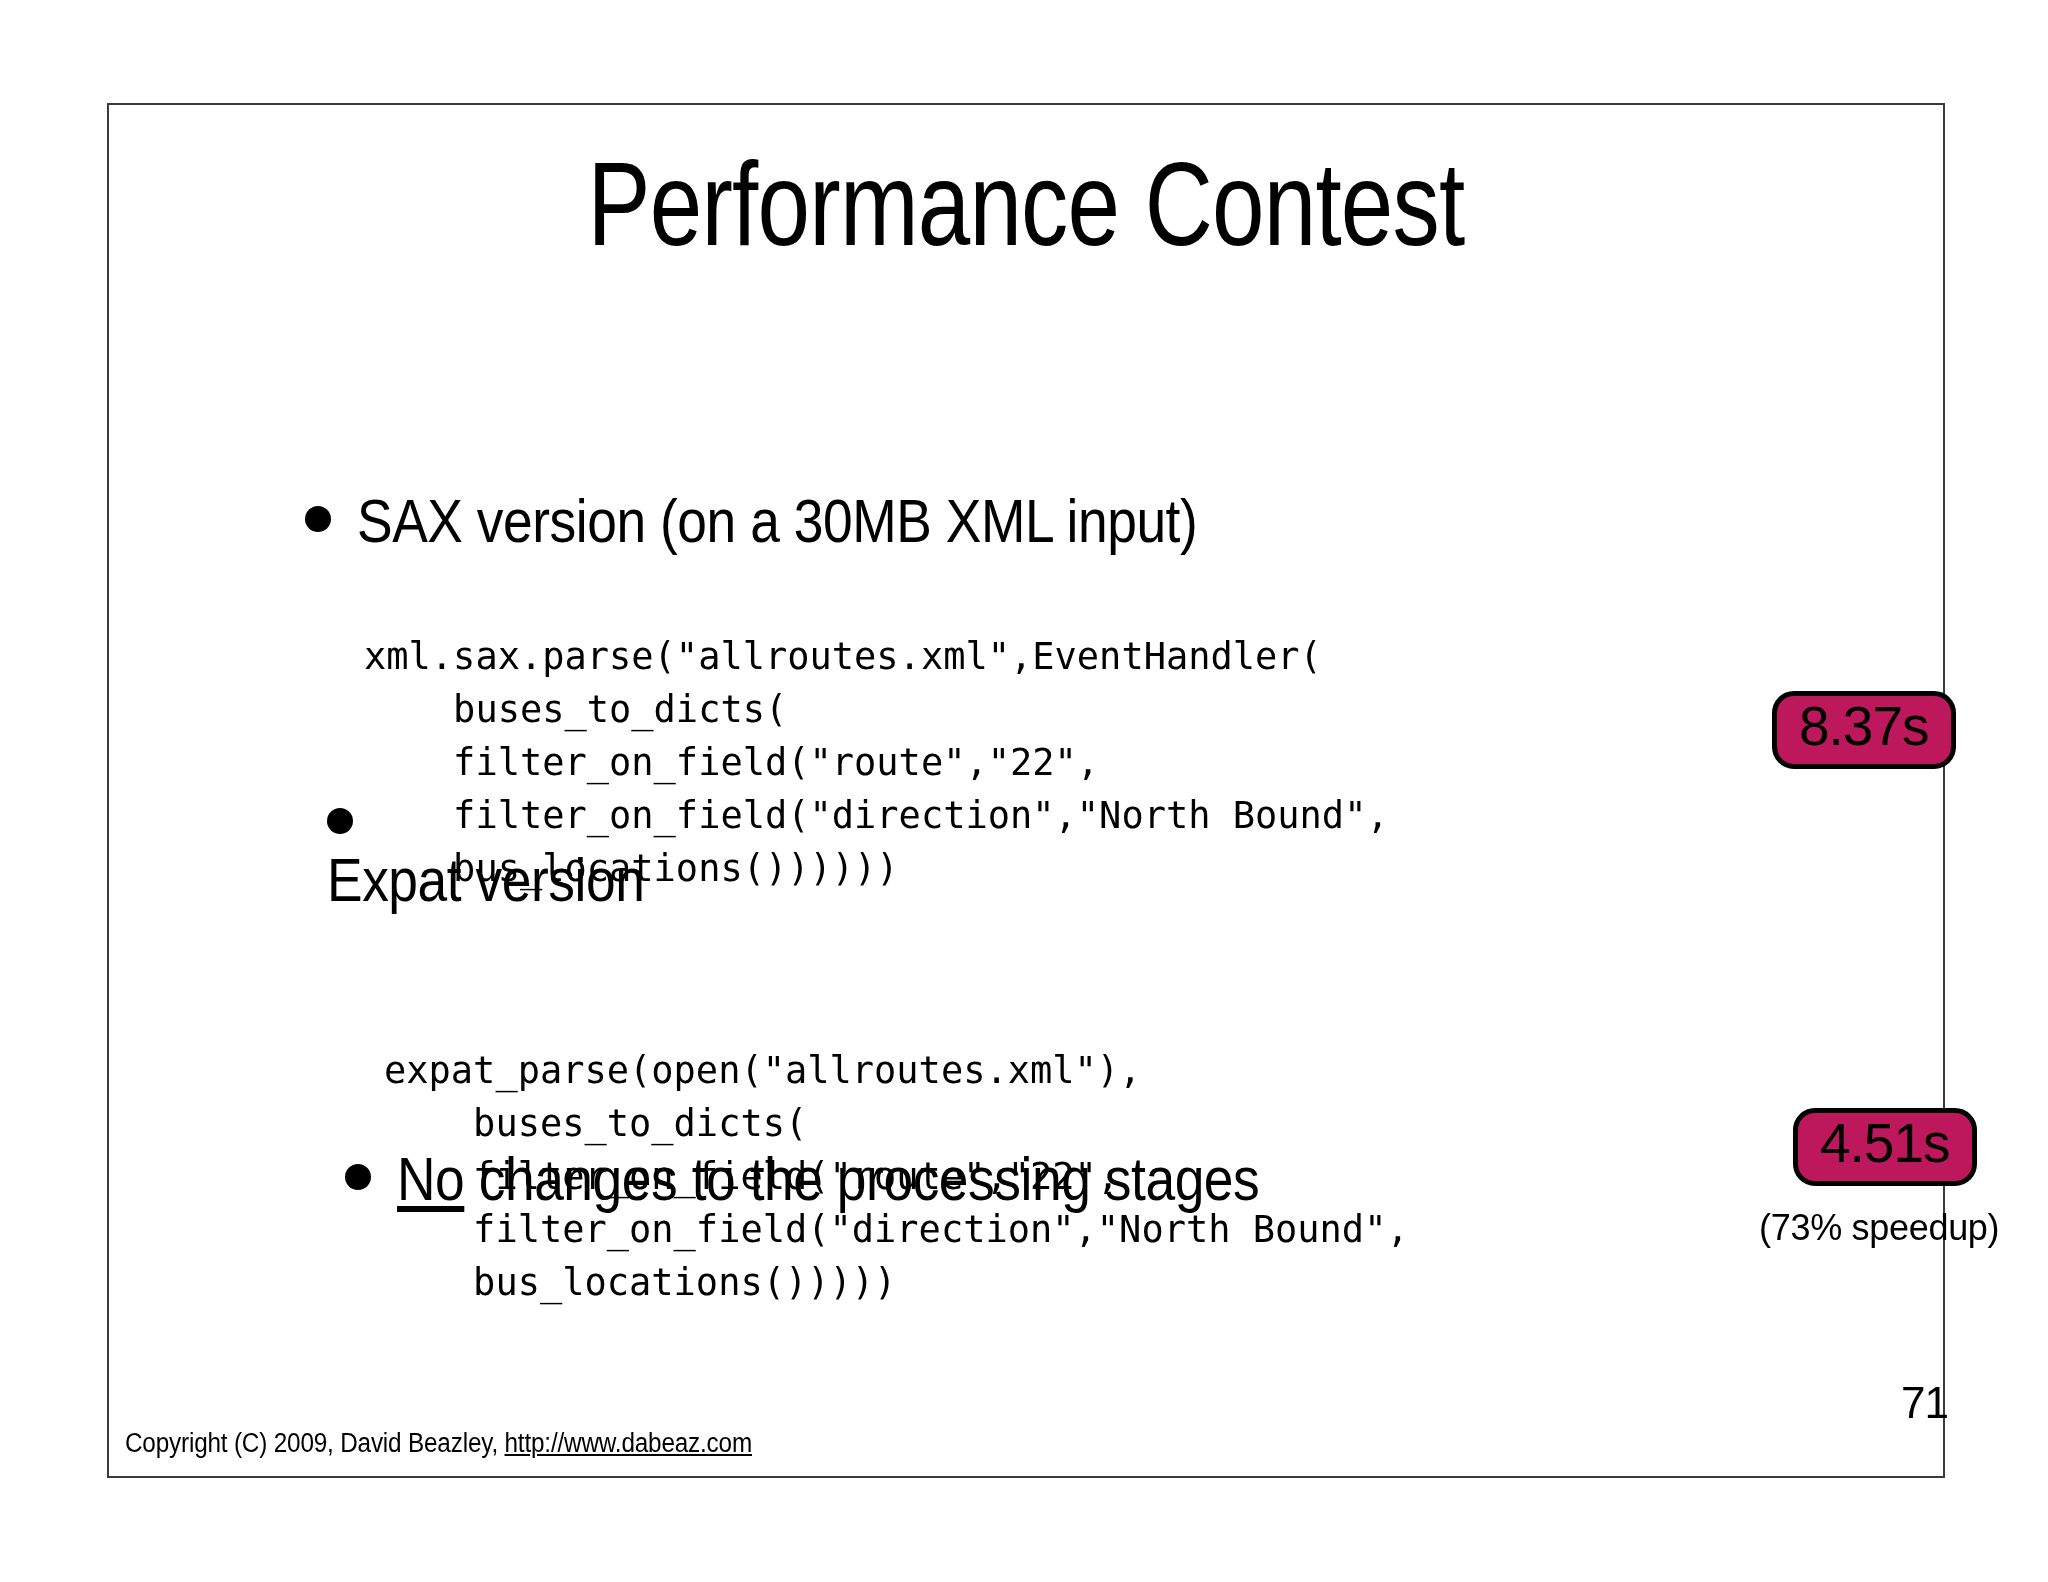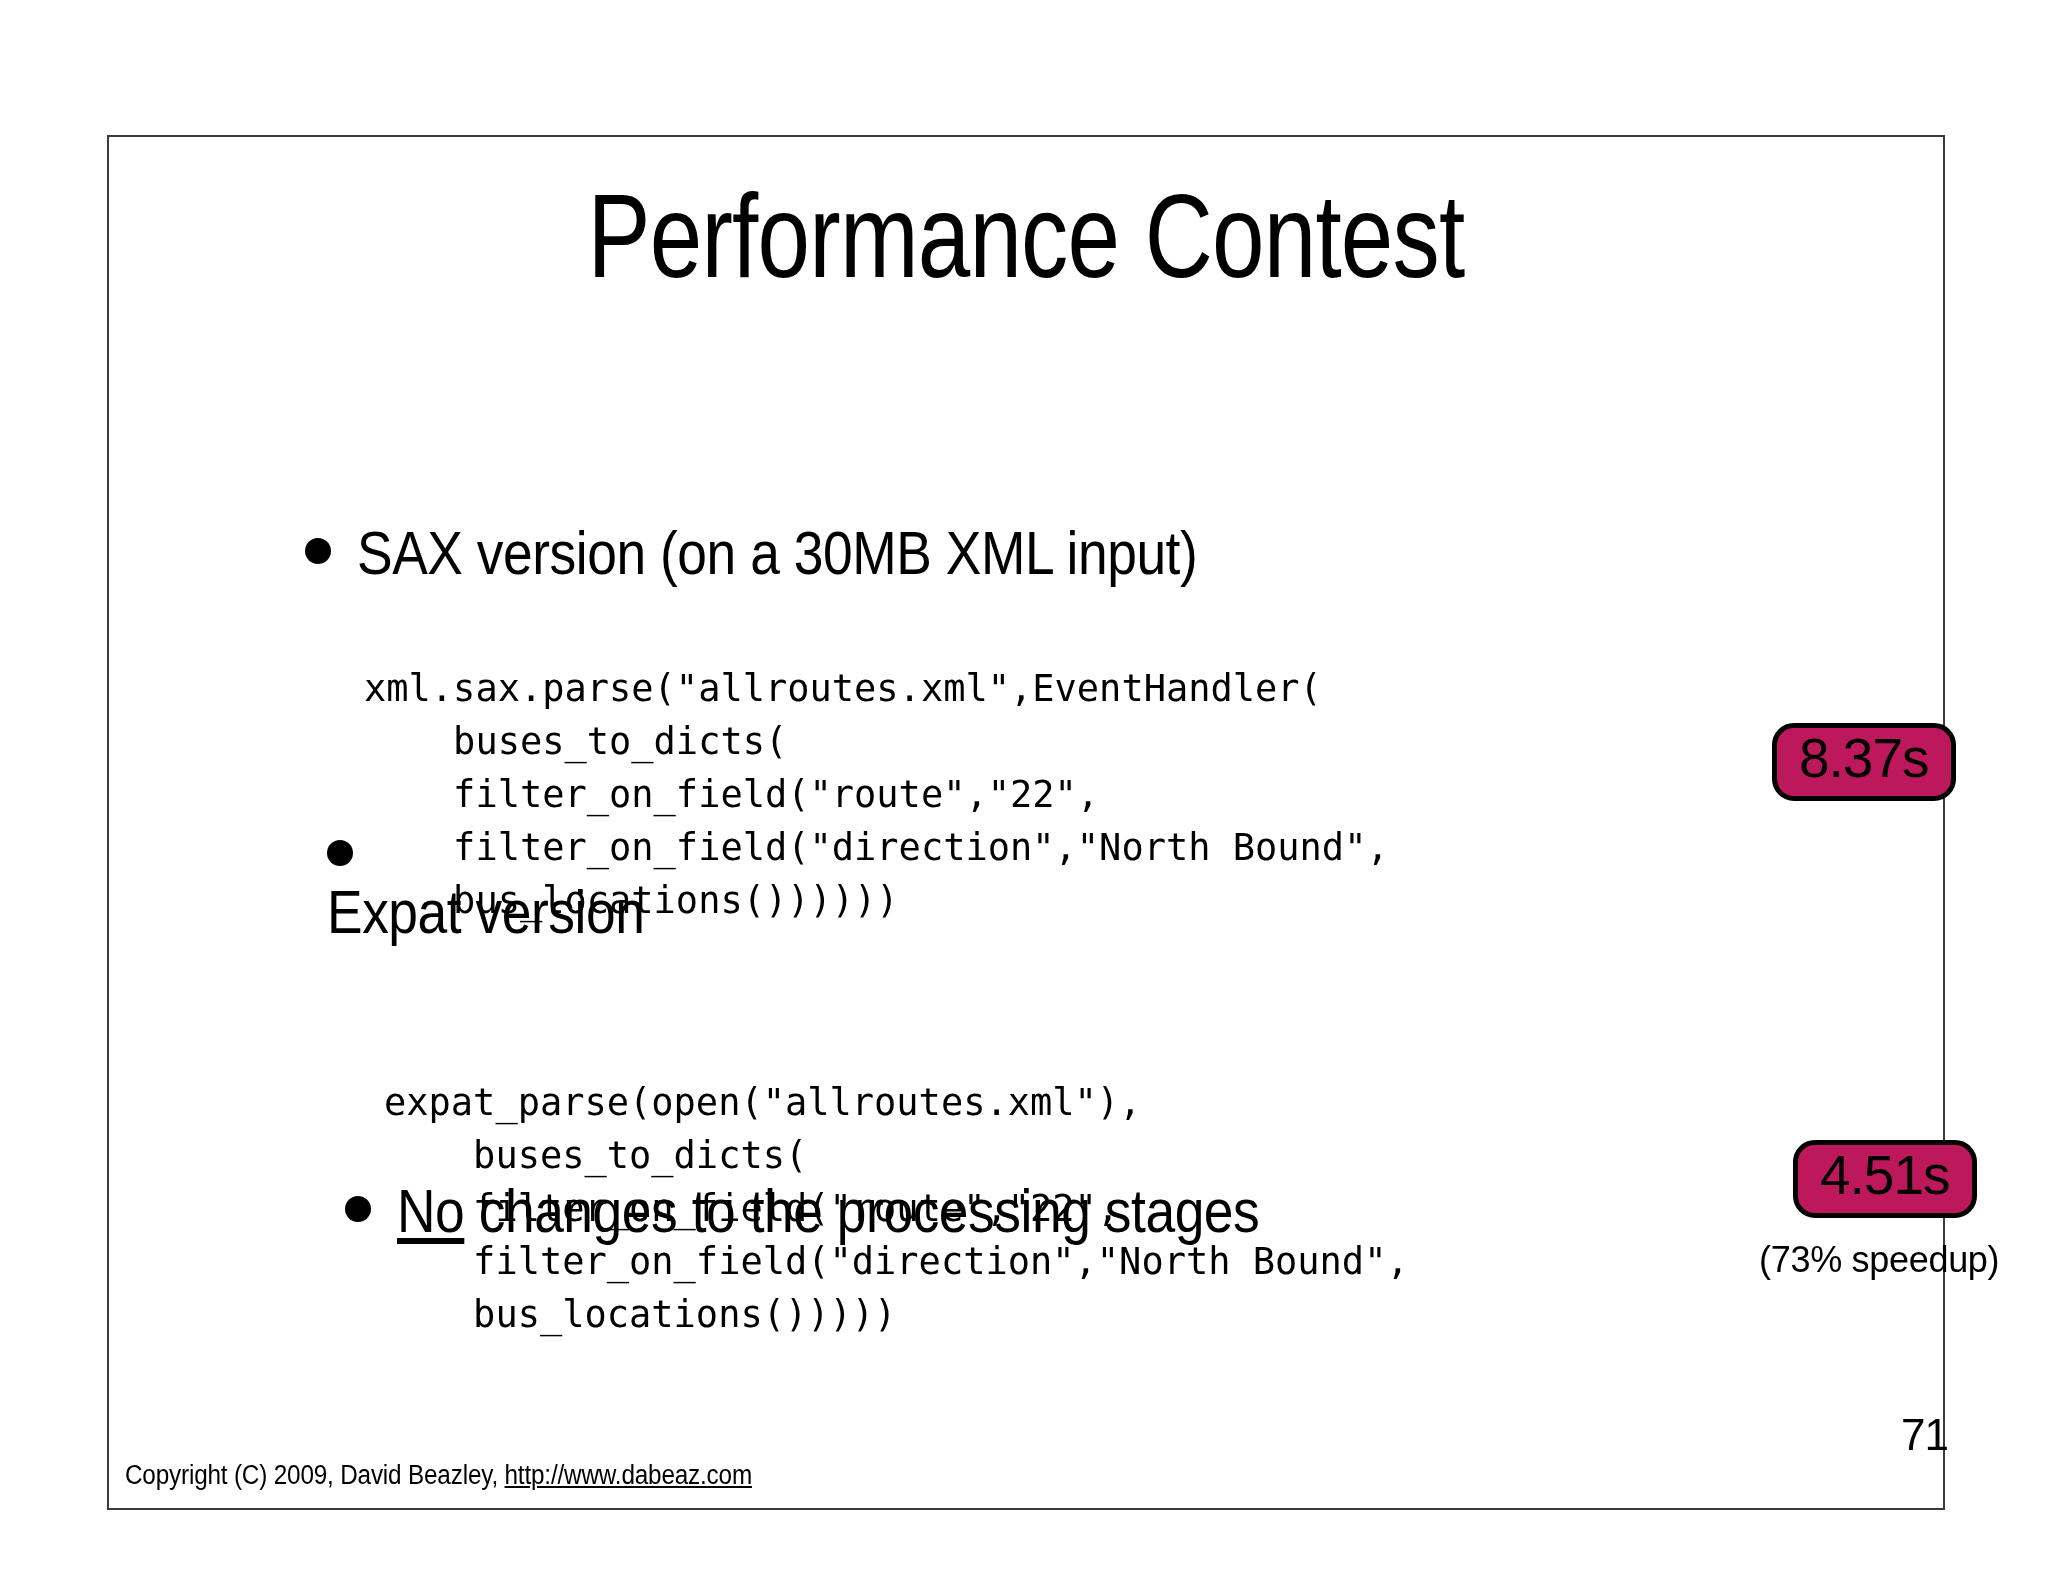--- a/index.html
+++ b/index.html
@@ -17,21 +17,20 @@
 
   .slide-frame {
     position: absolute;
     left: 107px;
     top: 103px;
     width: 1838px;
     height: 1375px;
     border: 2px solid #3b3b3b;
     box-sizing: border-box;
     background: #ffffff;
-    margin-top: 32px;
   }
 
   .slide-title {
     position: absolute;
     left: 0;
     top: 38px;
     width: 100%;
     text-align: center;
     font-family: "Liberation Sans", sans-serif;
     font-size: 118px;

